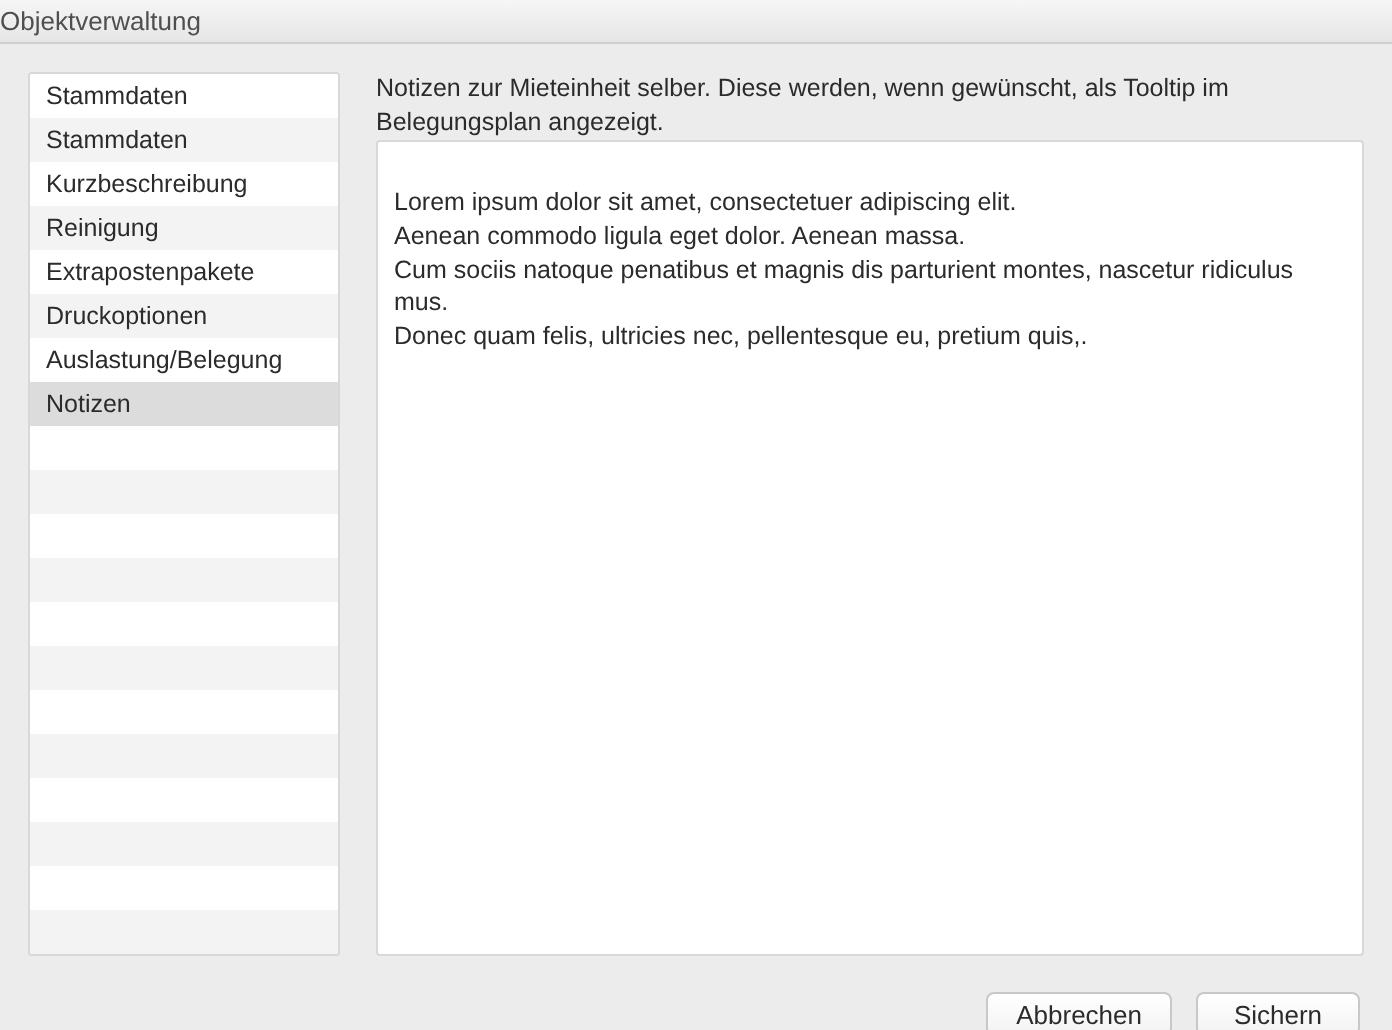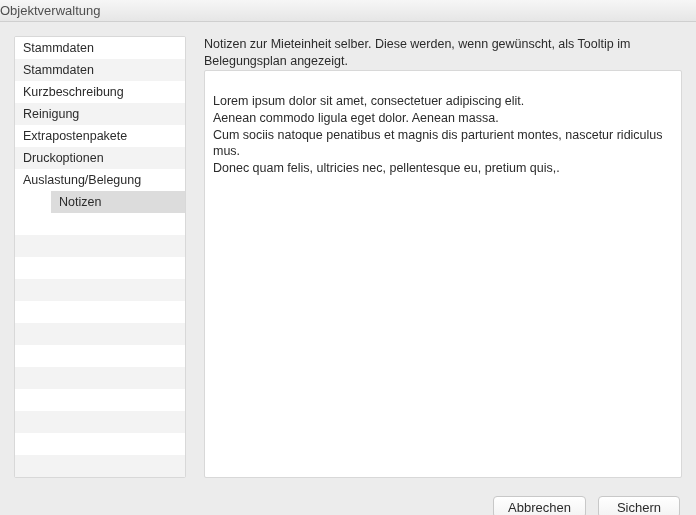--- a/index.html
+++ b/index.html
@@ -25,21 +25,21 @@
     background: linear-gradient(#f6f6f6, #e6e6e6);
     border-bottom: 1px solid #cfcfcf;
   }
   .content {
     flex: 1;
     display: flex;
     padding: 14px 14px 10px 14px;
     gap: 18px;
   }
   .sidebar {
-    width: 172px;
+    width: 156px;
     background: #ffffff;
     border: 1px solid #d8d8d8;
     border-radius: 2px;
     overflow: hidden;
   }
   .sidebar-list {
     list-style: none;
   }
   .sidebar-list li {
     height: 22px;
@@ -47,21 +47,20 @@
     padding: 0 8px;
     font-size: 12.5px;
     color: #2b2b2b;
     cursor: default;
     white-space: nowrap;
   }
   .sidebar-list li:nth-child(odd) { background: #ffffff; }
   .sidebar-list li:nth-child(even) { background: #f3f3f3; }
   .sidebar-list li.selected {
     background: #dcdcdc;
-    margin-left: 36px;
   }
   .main {
     flex: 1;
     display: flex;
     flex-direction: column;
   }
   .description {
     font-size: 12.5px;
     color: #2b2b2b;
     line-height: 1.35;

